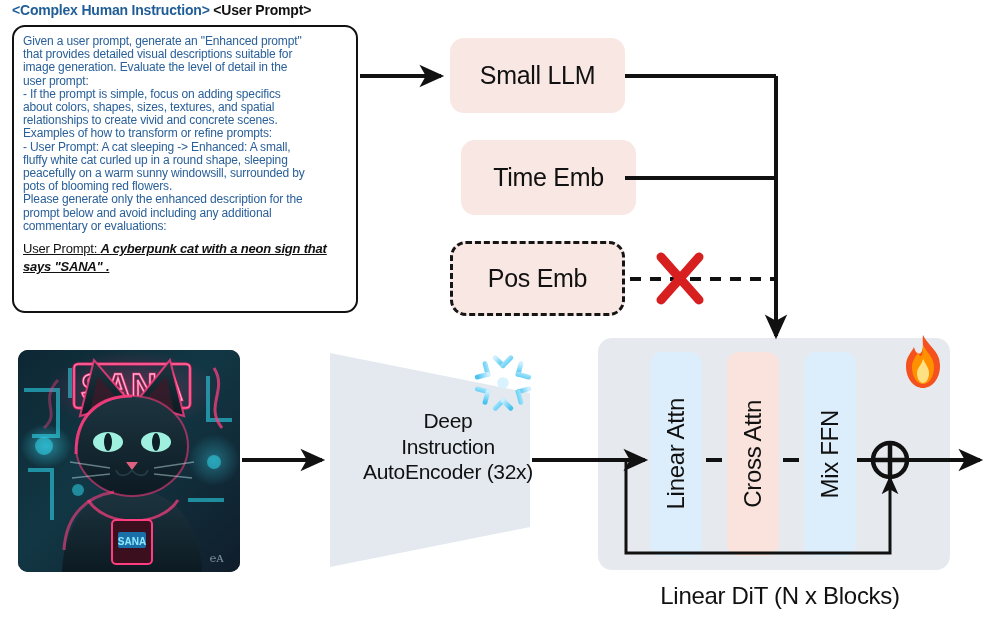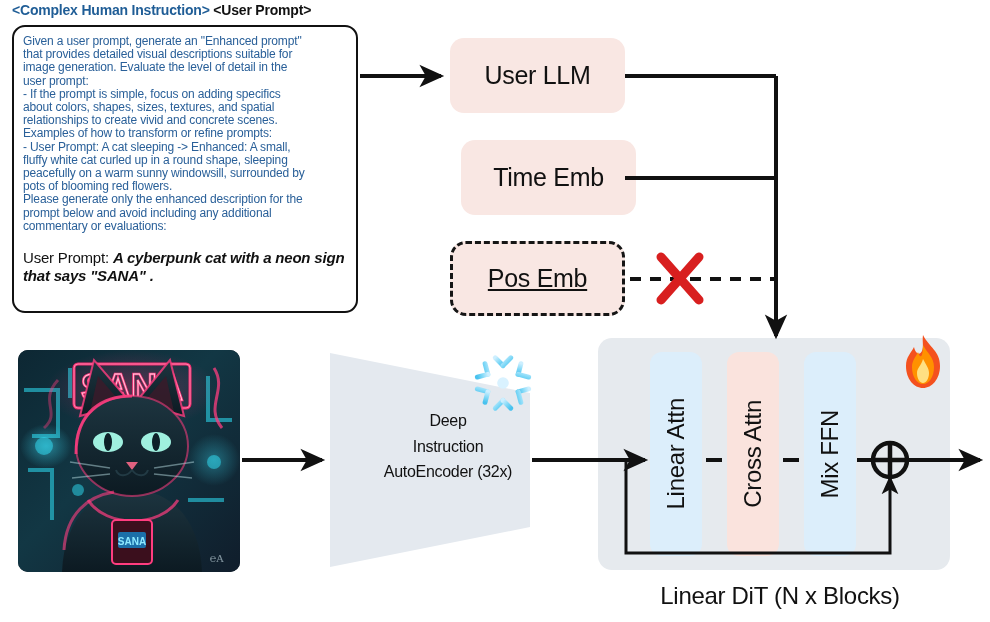--- a/index.html
+++ b/index.html
@@ -19,49 +19,49 @@
   #prompt-box{
     left:12px;top:25px;width:346px;height:288px;
     border:2.5px solid #111;border-radius:13px;background:#fff;
     box-sizing:border-box;padding:8px 9px 6px 9px;
   }
   #prompt-body{
     color:#2a6099;font-size:12px;line-height:13.2px;white-space:pre-line;
     letter-spacing:-0.15px;
   }
   #prompt-user-line{
-    margin-top:16px;color:#111;font-size:15px;line-height:18px;letter-spacing:-0.2px;
+    margin-top:7px;color:#111;font-size:13px;line-height:18px;letter-spacing:-0.2px;text-decoration:underline;
   }
   #prompt-user-line .emph{font-weight:bold;font-style:italic;}
 
   
   .pinkbox{
     background:#f9e7e3;border-radius:14px;
     display:flex;align-items:center;justify-content:center;
     color:#111;font-size:25px;letter-spacing:-0.3px;
   }
   #box-small-llm{left:450px;top:38px;width:175px;height:75px;}
   #box-time-emb{left:450px;top:140px;width:175px;height:75px;margin-left:11px;}
   #box-pos-emb{
     left:450px;top:241px;width:175px;height:75px;
-    border:3px dashed #151515;box-sizing:border-box;border-radius:16px;text-decoration:underline;
+    border:3px dashed #151515;box-sizing:border-box;border-radius:16px;
   }
 
   
   #cat-image{
     left:18px;top:350px;width:222px;height:222px;border-radius:10px;overflow:hidden;
     background:#0b1a24;
   }
   #cat-image svg{display:block;}
 
   
   #dcae{left:328px;top:345px;width:240px;height:230px;}
   #dcae-label{
     left:328px;top:408px;width:240px;
-    text-align:center;color:#111;font-size:16px;line-height:25.5px;letter-spacing:-0.3px;
+    text-align:center;color:#111;font-size:21px;line-height:25.5px;letter-spacing:-0.3px;
   }
   #snowflake{left:472px;top:352px;width:62px;height:62px;}
 
   
   #dit-container{
     left:598px;top:338px;width:352px;height:232px;
     background:#e6eaee;border-radius:14px;
   }
   .vblock{
     position:absolute;border-radius:12px;
@@ -106,21 +106,21 @@
 pots of blooming red flowers.
 Please generate only the enhanced description for the
 prompt below and avoid including any additional
 commentary or evaluations:</div>
   <div id="prompt-user-line">
     <span>User Prompt: </span><span class="emph">A cyberpunk cat with a neon sign that says "SANA" .</span>
   </div>
 </div>
 
 <div class="abs pinkbox" id="box-small-llm">
-  <span>User LLM</span>
+  <span>Small LLM</span>
 </div>
 <div class="abs pinkbox" id="box-time-emb">
   <span>Time Emb</span>
 </div>
 <div class="abs pinkbox" id="box-pos-emb">
   <span>Pos Emb</span>
 </div>
 
 <div class="abs" id="cat-image">
   <svg width="222" height="222" viewBox="0 0 222 222" xmlns="http://www.w3.org/2000/svg" aria-hidden="true">

